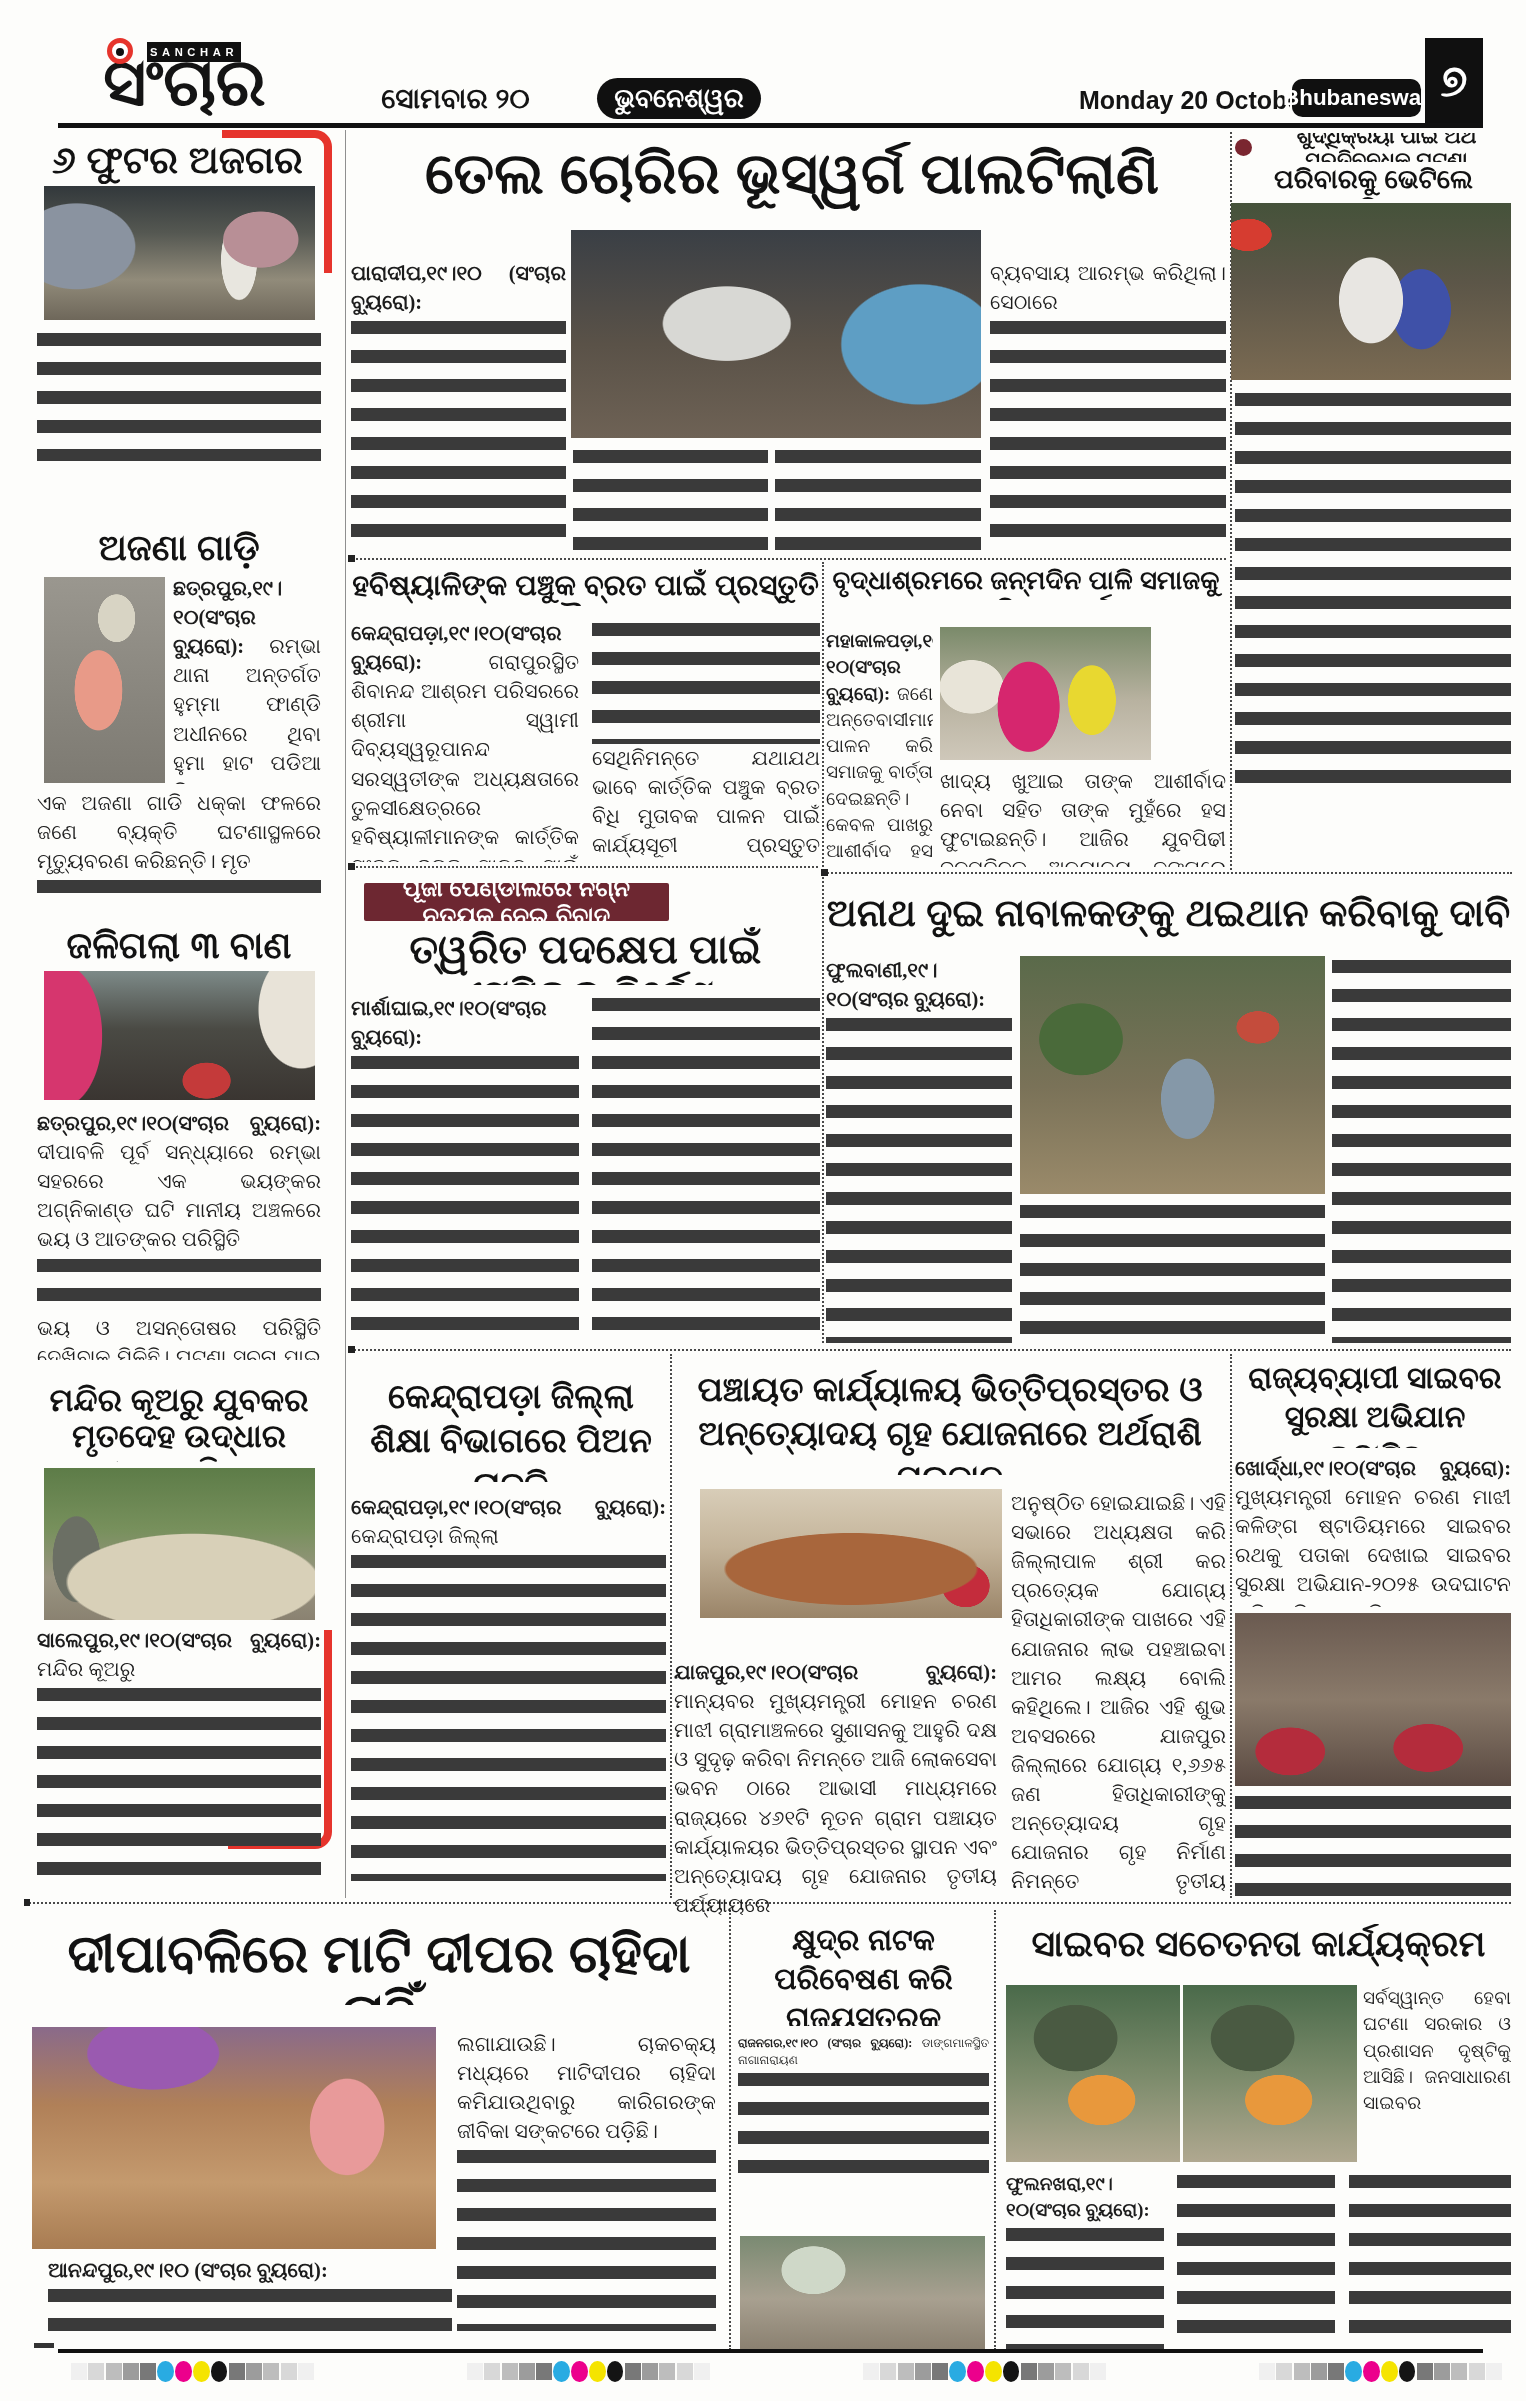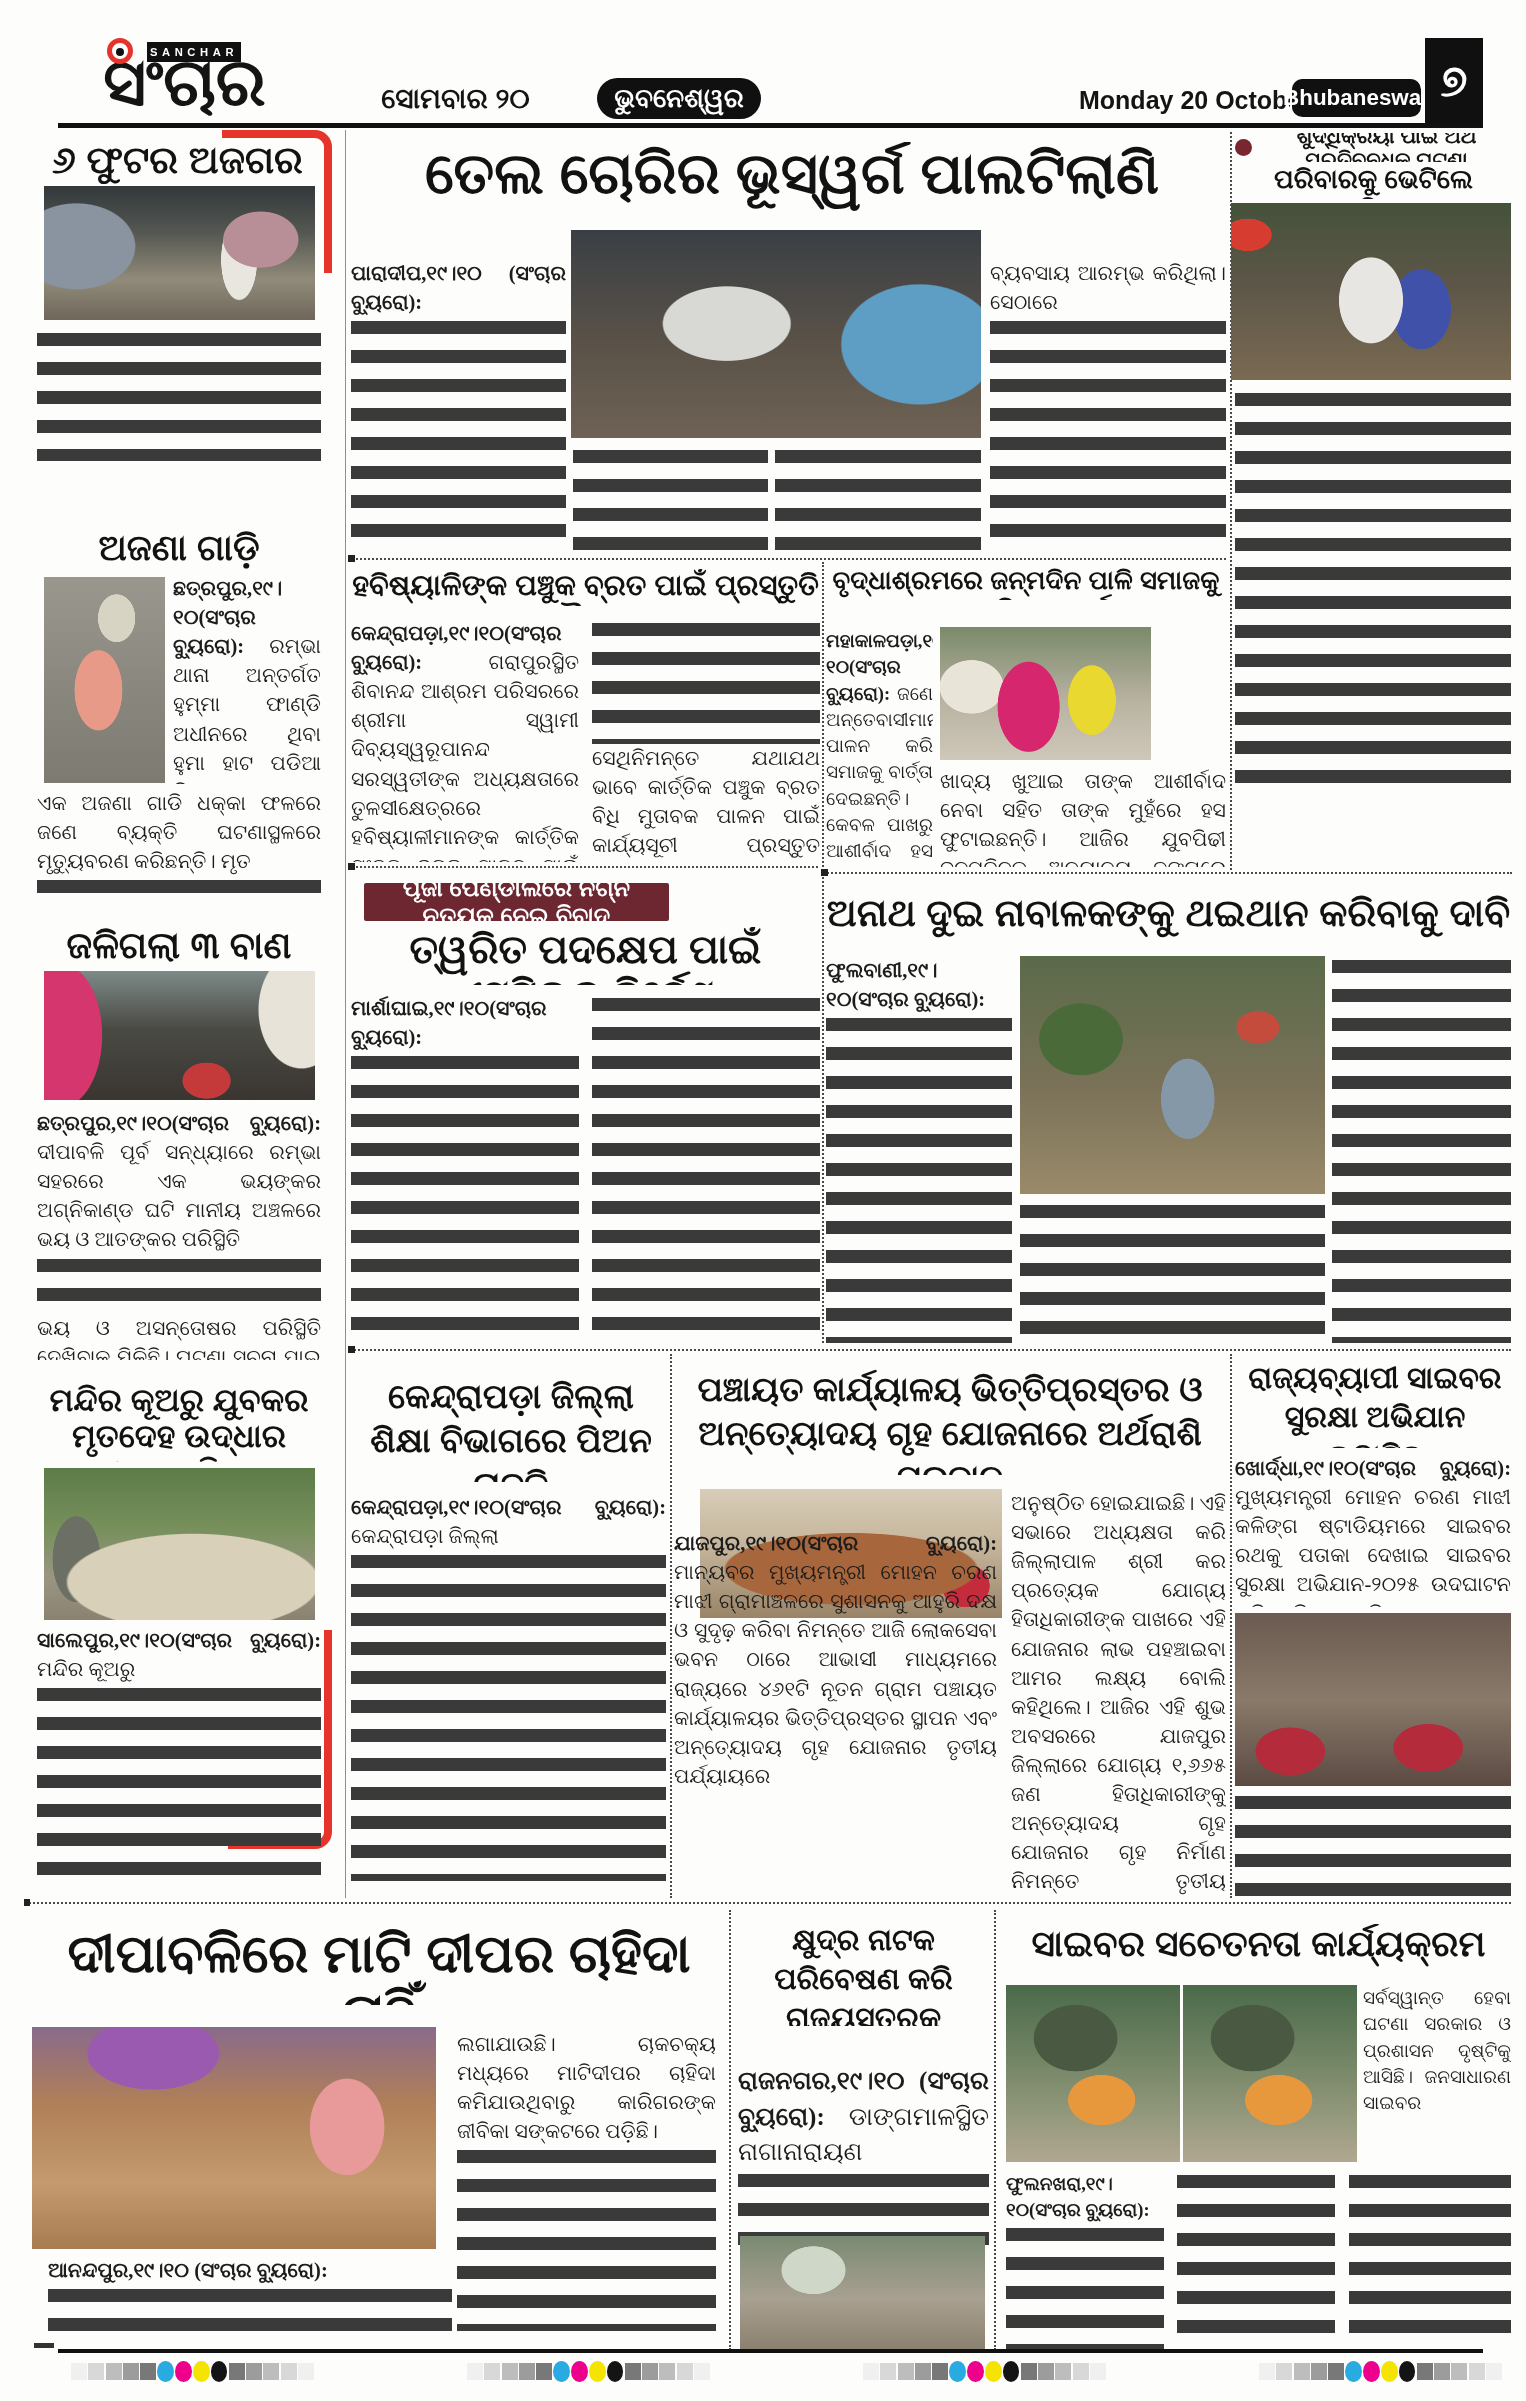--- a/index.html
+++ b/index.html
@@ -185,21 +185,21 @@
 <div class="abs body-txt clip" style="left:351px;top:1493px;width:315px;height:400px;">
   <p><span class="dl">କେନ୍ଦ୍ରାପଡ଼ା,୧୯।୧୦(ସଂଚାର ବ୍ୟୁରୋ):</span> <span>କେନ୍ଦ୍ରାପଡ଼ା ଜିଲ୍ଲା</span></p>
   <div class="greek" style="height:330px;"></div>
 </div>
 
 <div class="abs hl ctr clip" style="left:674px;top:1367px;width:552px;height:108px;font-size:34px;line-height:1.3;"><span>ପଞ୍ଚାୟତ କାର୍ଯ୍ୟାଳୟ ଭିତ୍ତିପ୍ରସ୍ତର ଓ ଅନ୍ତ୍ୟୋଦୟ ଗୃହ ଯୋଜନାରେ ଅର୍ଥରାଶି ପ୍ରଦାନ</span></div>
 <div class="abs photo ph-jajpur" style="left:700px;top:1489px;width:302px;height:129px;"></div>
 <div class="abs body-txt clip" style="left:1011px;top:1489px;width:215px;height:410px;">
   <p><span>ଅନୁଷ୍ଠିତ ହୋଇଯାଇଛି। ଏହି ସଭାରେ ଅଧ୍ୟକ୍ଷତା କରି ଜିଲ୍ଲାପାଳ ଶ୍ରୀ କର ପ୍ରତ୍ୟେକ ଯୋଗ୍ୟ ହିତାଧିକାରୀଙ୍କ ପାଖରେ ଏହି ଯୋଜନାର ଲାଭ ପହଞ୍ଚାଇବା ଆମର ଲକ୍ଷ୍ୟ ବୋଲି କହିଥିଲେ। ଆଜିର ଏହି ଶୁଭ ଅବସରରେ ଯାଜପୁର ଜିଲ୍ଲାରେ ଯୋଗ୍ୟ ୧,୬୬୫ ଜଣ ହିତାଧିକାରୀଙ୍କୁ ଅନ୍ତ୍ୟୋଦୟ ଗୃହ ଯୋଜନାର ଗୃହ ନିର୍ମାଣ ନିମନ୍ତେ ତୃତୀୟ ପର୍ଯ୍ୟାୟରେ ପ୍ରଥମ କିସ୍ତି ଆକାରରେ ୪୦,୦୦୦ ଅର୍ଥ ରାଶି ପ୍ରଦାନ କରାଯାଇଛି। ଏହା ସହିତ ଆଜି ମୁଖ୍ୟମନ୍ତ୍ରୀ ଯାଜପୁର ଜିଲ୍ଲାର ୧୦ଟି ପଞ୍ଚାୟତରେ ଯଥା: ବରୀ ବ୍ଲକର ବାଲିବିଲି ପଞ୍ଚାୟତ, ଧର୍ମଶାଳା ବ୍ଲକର ପଖାର ପଞ୍ଚାୟତ,</span></p>
 </div>
-<div class="abs body-txt clip" style="left:674px;top:1529px;width:323px;height:268px;">
+<div class="abs body-txt clip" style="left:674px;top:1658px;width:323px;height:268px;">
   <p><span class="dl">ଯାଜପୁର,୧୯।୧୦(ସଂଚାର ବ୍ୟୁରୋ):</span> <span>ମାନ୍ୟବର ମୁଖ୍ୟମନ୍ତ୍ରୀ ମୋହନ ଚରଣ ମାଝୀ ଗ୍ରାମାଞ୍ଚଳରେ ସୁଶାସନକୁ ଆହୁରି ଦକ୍ଷ ଓ ସୁଦୃଢ଼ କରିବା ନିମନ୍ତେ ଆଜି ଲୋକସେବା ଭବନ ଠାରେ ଆଭାସୀ ମାଧ୍ୟମରେ ରାଜ୍ୟରେ ୪୬୧ଟି ନୂତନ ଗ୍ରାମ ପଞ୍ଚାୟତ କାର୍ଯ୍ୟାଳୟର ଭିତ୍ତିପ୍ରସ୍ତର ସ୍ଥାପନ ଏବଂ ଅନ୍ତ୍ୟୋଦୟ ଗୃହ ଯୋଜନାର ତୃତୀୟ ପର୍ଯ୍ୟାୟରେ</span></p>
 </div>
 
 <div class="abs hl ctr clip" style="left:1239px;top:1358px;width:272px;height:90px;font-size:30px;line-height:1.3;"><span>ରାଜ୍ୟବ୍ୟାପୀ ସାଇବର ସୁରକ୍ଷା ଅଭିଯାନ ଉଦ୍ଘାଟିତ</span></div>
 <div class="abs body-txt clip" style="left:1235px;top:1454px;width:276px;height:153px;">
   <p><span class="dl">ଖୋର୍ଦ୍ଧା,୧୯।୧୦(ସଂଚାର ବ୍ୟୁରୋ):</span> <span>ମୁଖ୍ୟମନ୍ତ୍ରୀ ମୋହନ ଚରଣ ମାଝୀ କଳିଙ୍ଗ ଷ୍ଟାଡିୟମରେ ସାଇବର ରଥକୁ ପତାକା ଦେଖାଇ ସାଇବର ସୁରକ୍ଷା ଅଭିଯାନ-୨୦୨୫ ଉଦଘାଟନ କରିଛନ୍ତି। ଏଥିସହିତ ସାଇବର ରଥ ଜିଲ୍ଲା ଭ୍ରମଣ କରି ଅନଲାଇନ୍ ଠକେଇ</span></p>
 </div>
 <div class="abs photo ph-meet2" style="left:1235px;top:1613px;width:276px;height:173px;"></div>
 <div class="abs body-txt clip" style="left:1235px;top:1792px;width:276px;height:106px;">
   <div class="greek" style="height:106px;"></div>
@@ -210,21 +210,21 @@
 <div class="abs body-txt clip" style="left:32px;top:2256px;width:404px;height:94px;margin-left:16px;">
   <p><span class="dl">ଆନନ୍ଦପୁର,୧୯।୧୦ (ସଂଚାର ବ୍ୟୁରୋ):</span></p>
   <div class="greek" style="height:53px;"></div>
 </div>
 <div class="abs body-txt clip" style="left:457px;top:2030px;width:259px;height:319px;">
   <p><span>ଲଗାଯାଉଛି। ଚାକଚକ୍ୟ ମଧ୍ୟରେ ମାଟିଦୀପର ଚାହିଦା କମିଯାଉଥିବାରୁ କାରିଗରଙ୍କ ଜୀବିକା ସଙ୍କଟରେ ପଡ଼ିଛି।</span></p>
   <div class="greek" style="height:185px;"></div>
 </div>
 
 <div class="abs hl ctr clip" style="left:738px;top:1920px;width:251px;height:106px;font-size:30px;line-height:1.3;"><span>କ୍ଷୁଦ୍ର ନାଟକ ପରିବେଷଣ କରି ରାଜ୍ୟସ୍ତରକୁ ମନୋନୀତ</span></div>
-<div class="abs body-txt clip" style="left:738px;top:2035px;width:251px;height:194px;font-size:25px;margin-top:28px;">
+<div class="abs body-txt clip" style="left:738px;top:2035px;width:251px;height:194px;font-size:12px;">
   <p><span class="dl">ରାଜନଗର,୧୯।୧୦ (ସଂଚାର ବ୍ୟୁରୋ):</span> <span>ଡାଙ୍ଗମାଳସ୍ଥିତ ନାଗାନାରାୟଣ</span></p>
   <div class="greek" style="height:112px;"></div>
 </div>
 <div class="abs photo ph-drama" style="left:740px;top:2236px;width:245px;height:114px;"></div>
 
 <div class="abs hl ctr clip" style="left:1006px;top:1924px;width:505px;height:51px;font-size:36px;"><span>ସାଇବର ସଚେତନତା କାର୍ଯ୍ୟକ୍ରମ</span></div>
 <div class="abs photo ph-van" style="left:1006px;top:1985px;width:174px;height:177px;"></div>
 <div class="abs photo ph-van" style="left:1183px;top:1985px;width:174px;height:177px;"></div>
 <div class="abs body-txt clip" style="left:1363px;top:1985px;width:148px;height:177px;font-size:18.5px;">
   <p><span>ସର୍ବସ୍ୱାନ୍ତ ହେବା ଘଟଣା ସରକାର ଓ ପ୍ରଶାସନ ଦୃଷ୍ଟିକୁ ଆସିଛି। ଜନସାଧାରଣ ସାଇବର</span></p>

